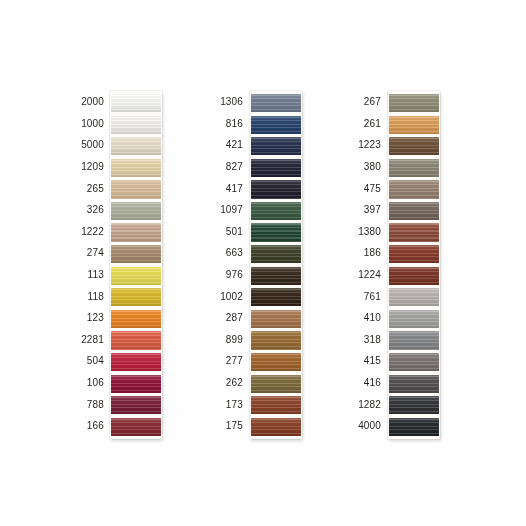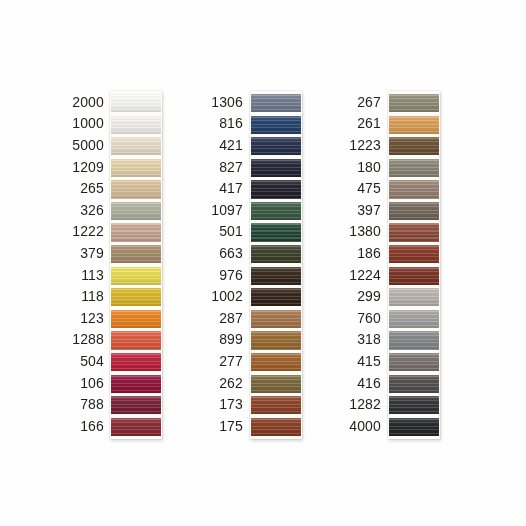--- a/index.html
+++ b/index.html
@@ -91,45 +91,45 @@
     top: 0;
     width: 36px;
   }
   .label-cell {
     height: 21.6px;
     display: flex;
     align-items: center;
     justify-content: flex-end;
     padding-right: 6px;
     box-sizing: border-box;
-    font-size: 14px;
+    font-size: 10px;
     color: #231f1c;
     letter-spacing: 0.15px;
   }
 </style>
 </head>
 <body>
 
 <div id="chart-root">
   <div class="columns-wrap">
 
     <div class="swatch-column col-1">
       <div class="labels-stack">
           <div class="label-cell">2000</div>
           <div class="label-cell">1000</div>
           <div class="label-cell">5000</div>
           <div class="label-cell">1209</div>
           <div class="label-cell">265</div>
           <div class="label-cell">326</div>
           <div class="label-cell">1222</div>
-          <div class="label-cell">379</div>
+          <div class="label-cell">274</div>
           <div class="label-cell">113</div>
           <div class="label-cell">118</div>
           <div class="label-cell">123</div>
-          <div class="label-cell">1288</div>
+          <div class="label-cell">2281</div>
           <div class="label-cell">504</div>
           <div class="label-cell">106</div>
           <div class="label-cell">788</div>
           <div class="label-cell">166</div>
         </div>
       <div class="col-body">
           <div class="swatch" title="2000" style="background: rgb(253, 253, 251);"></div>
           <div class="swatch" title="1000" style="background: rgb(247, 246, 242);"></div>
           <div class="swatch" title="3000" style="background: rgb(236, 227, 207);"></div>
           <div class="swatch" title="1209" style="background: rgb(232, 215, 173);"></div>
@@ -185,28 +185,28 @@
           <div class="swatch" title="173" style="background: rgb(142, 68, 41);"></div>
           <div class="swatch" title="175" style="background: rgb(138, 63, 37);"></div>
         </div>
     </div>
 
     <div class="swatch-column col-3">
       <div class="labels-stack">
           <div class="label-cell">267</div>
           <div class="label-cell">261</div>
           <div class="label-cell">1223</div>
-          <div class="label-cell">180</div>
+          <div class="label-cell">380</div>
           <div class="label-cell">475</div>
           <div class="label-cell">397</div>
           <div class="label-cell">1380</div>
           <div class="label-cell">186</div>
           <div class="label-cell">1224</div>
-          <div class="label-cell">299</div>
-          <div class="label-cell">760</div>
+          <div class="label-cell">761</div>
+          <div class="label-cell">410</div>
           <div class="label-cell">318</div>
           <div class="label-cell">415</div>
           <div class="label-cell">416</div>
           <div class="label-cell">1282</div>
           <div class="label-cell">4000</div>
         </div>
       <div class="col-body">
           <div class="swatch" title="267" style="background: rgb(145, 142, 119);"></div>
           <div class="swatch" title="261" style="background: rgb(224, 160, 89);"></div>
           <div class="swatch" title="1223" style="background: rgb(111, 82, 55);"></div>

